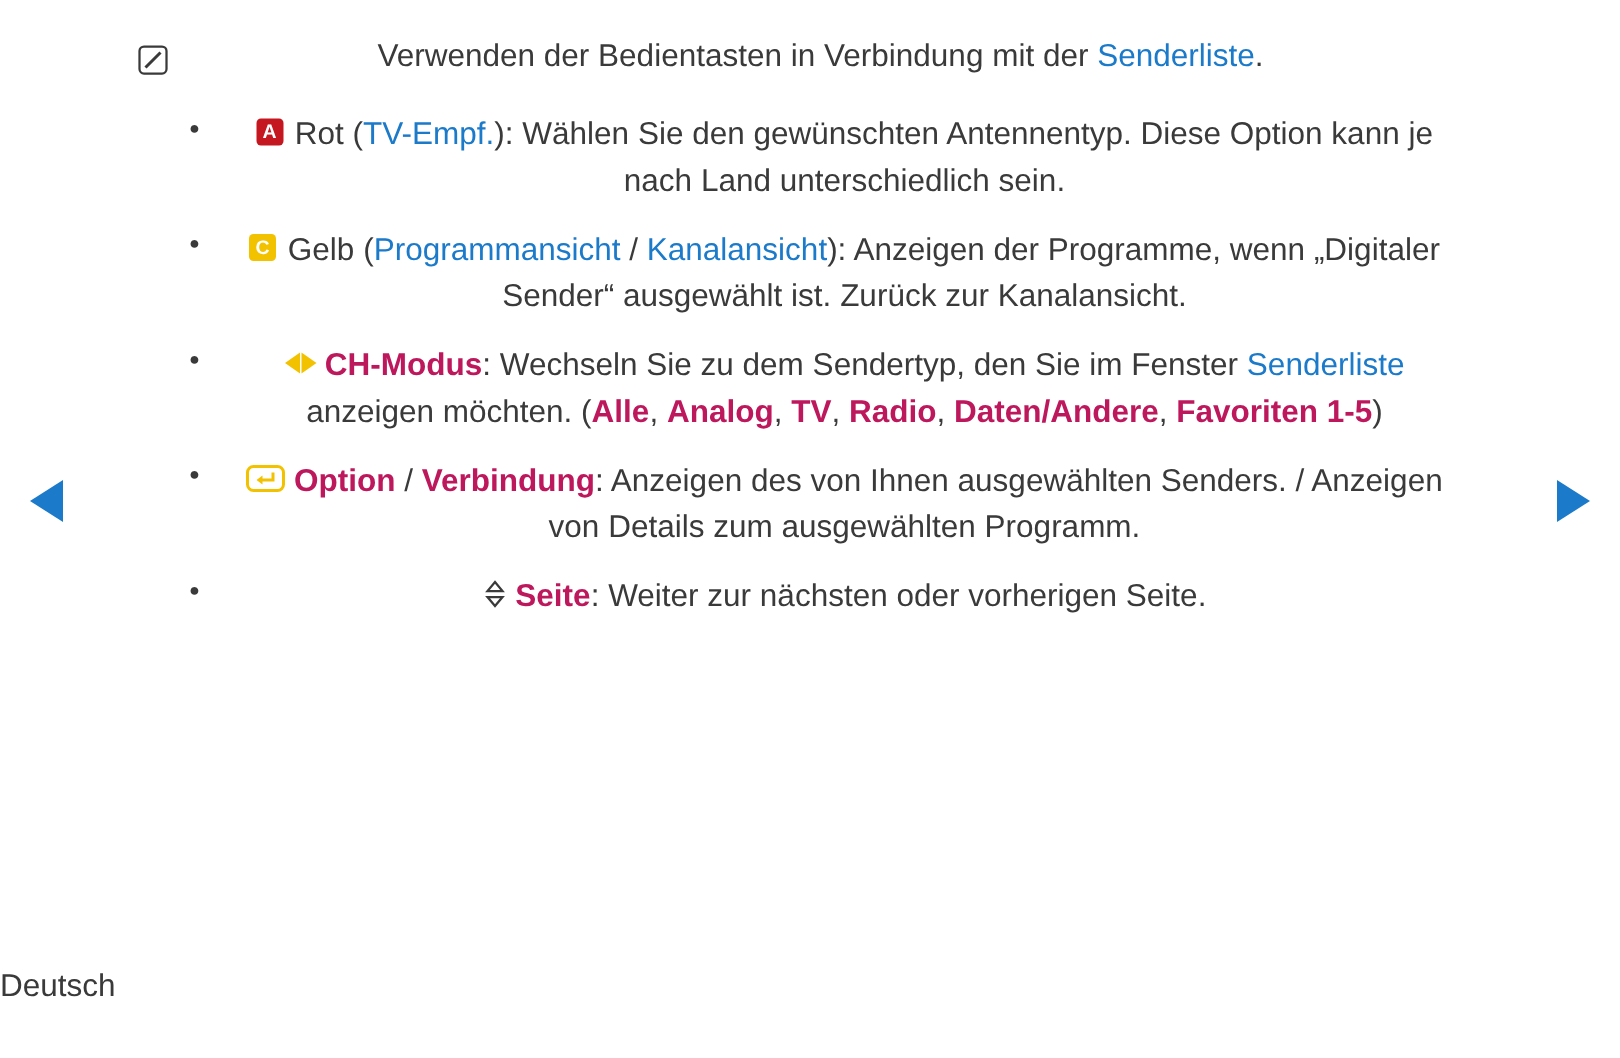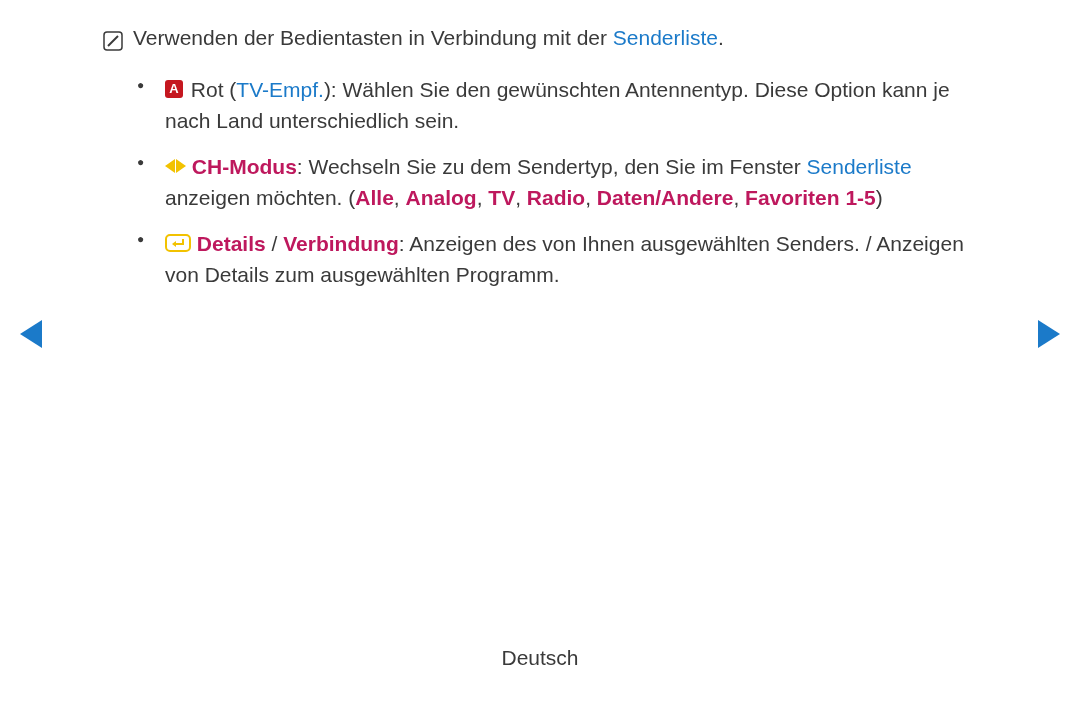--- a/index.html
+++ b/index.html
@@ -12,23 +12,24 @@
       background: #fff;
       width: 1080px;
       height: 705px;
       position: relative;
       color: #3a3a3a;
       font-size: 21px;
       line-height: 1.5;
     }
     .content {
       position: absolute;
-      left: 103px;
+      left: 92px;
       top: 22px;
       width: 880px;
+      text-align: center;
     }
     .intro {
       display: flex;
       align-items: flex-start;
       margin-bottom: 14px;
     }
     .intro-icon {
       flex: 0 0 auto;
       margin-right: 10px;
       margin-top: 6px;
@@ -147,21 +148,21 @@
       width: 0; height: 0;
       border-top: 14px solid transparent;
       border-bottom: 14px solid transparent;
       border-left: 22px solid #1b7ac9;
     }
     .footer {
       position: absolute;
       left: 0;
       right: 0;
       bottom: 32px;
-      text-align: center;
+      text-align: left;
       font-size: 21px;
       color: #3a3a3a;
     }
   </style>
 </head>
 <body>
 
 <div class="nav-left">
   <div class="tri"></div>
 </div>
@@ -183,39 +184,52 @@
       <span>Verwenden der Bedientasten in Verbindung mit der </span><span class="link">Senderliste</span><span>.</span>
     </span>
   </div>
 
   <ul class="list">
 
     <li>
       <span class="red-badge">A</span><span> Rot (</span><span class="link">TV-Empf.</span><span>): Wählen Sie den gewünschten Antennentyp. Diese Option kann je nach Land unterschiedlich sein.</span>
     </li>
 
+    <li>
+      <span class="yellow-badge">C</span><span> Gelb (</span><span class="link">Programmansicht</span><span> / </span><span class="link">Kanalansicht</span><span>): Anzeigen der Programme, wenn „Digitaler Sender“ ausgewählt ist. Zurück zur Kanalansicht.</span>
+    </li>
 
     <li>
       <span class="lr-arrows">
         <span class="al"></span>
           <span class="ar"></span>
       </span>
       <span class="hl">CH-Modus</span><span>: Wechseln Sie zu dem Sendertyp, den Sie im Fenster </span><span class="link">Senderliste</span><span> anzeigen möchten. (</span><span class="hl">Alle</span><span>, </span><span class="hl">Analog</span><span>, </span><span class="hl">TV</span><span>, </span><span class="hl">Radio</span><span>, </span><span class="hl">Daten/Andere</span><span>, </span><span class="hl">Favoriten 1-5</span><span>)</span>
     </li>
 
     <li>
       <span class="enter-icon-wrap">
         <svg width="26" height="18" viewBox="0 0 26 18">
           <rect x="1" y="1" width="24" height="16" rx="4" ry="4" fill="none" stroke="#f2c200" stroke-width="2"></rect>
           <path d="M18 5 L18 10 L9 10" fill="none" stroke="#f2c200" stroke-width="2"></path>
           <path d="M11 7 L7 10 L11 13 Z" fill="#f2c200"></path>
         </svg>
       </span>
       <span> </span>
-      <span class="hl">Details</span><span> / </span><span class="hl">Verbindung</span><span>: Anzeigen des von Ihnen ausgewählten Senders. / Anzeigen von Details zum ausgewählten Programm.</span>
-    </li>
-
+      <span class="hl">Option</span><span> / </span><span class="hl">Verbindung</span><span>: Anzeigen des von Ihnen ausgewählten Senders. / Anzeigen von Details zum ausgewählten Programm.</span>
+    </li>
+
+    <li>
+      <span class="updown-wrap">
+        <svg width="16" height="20" viewBox="0 0 16 20">
+          <path d="M8 2 L13 8 L3 8 Z" fill="none" stroke="#3a3a3a" stroke-width="1.5"></path>
+          <path d="M8 18 L13 12 L3 12 Z" fill="none" stroke="#3a3a3a" stroke-width="1.5"></path>
+        </svg>
+      </span>
+      <span> </span>
+      <span class="hl">Seite</span><span>: Weiter zur nächsten oder vorherigen Seite.</span>
+    </li>
 
   </ul>
 
 </div>
 
 <div class="footer">Deutsch</div>
 
 </body></html>

